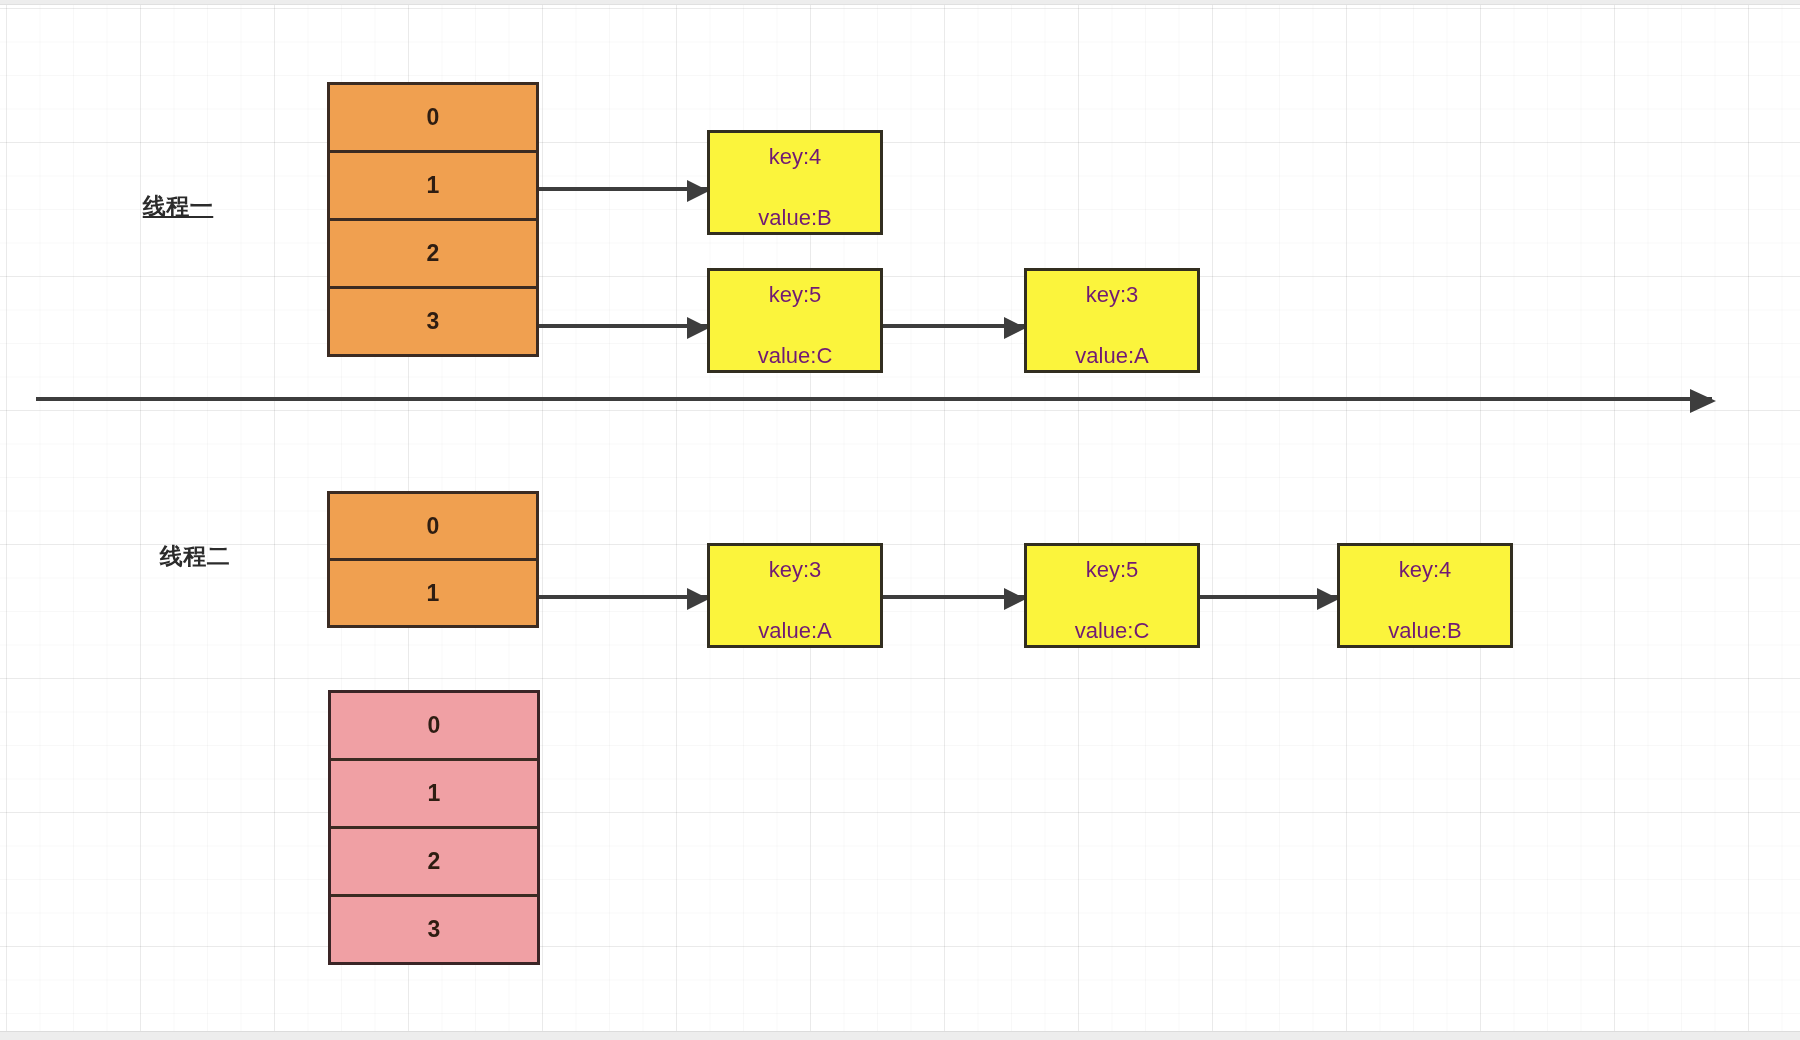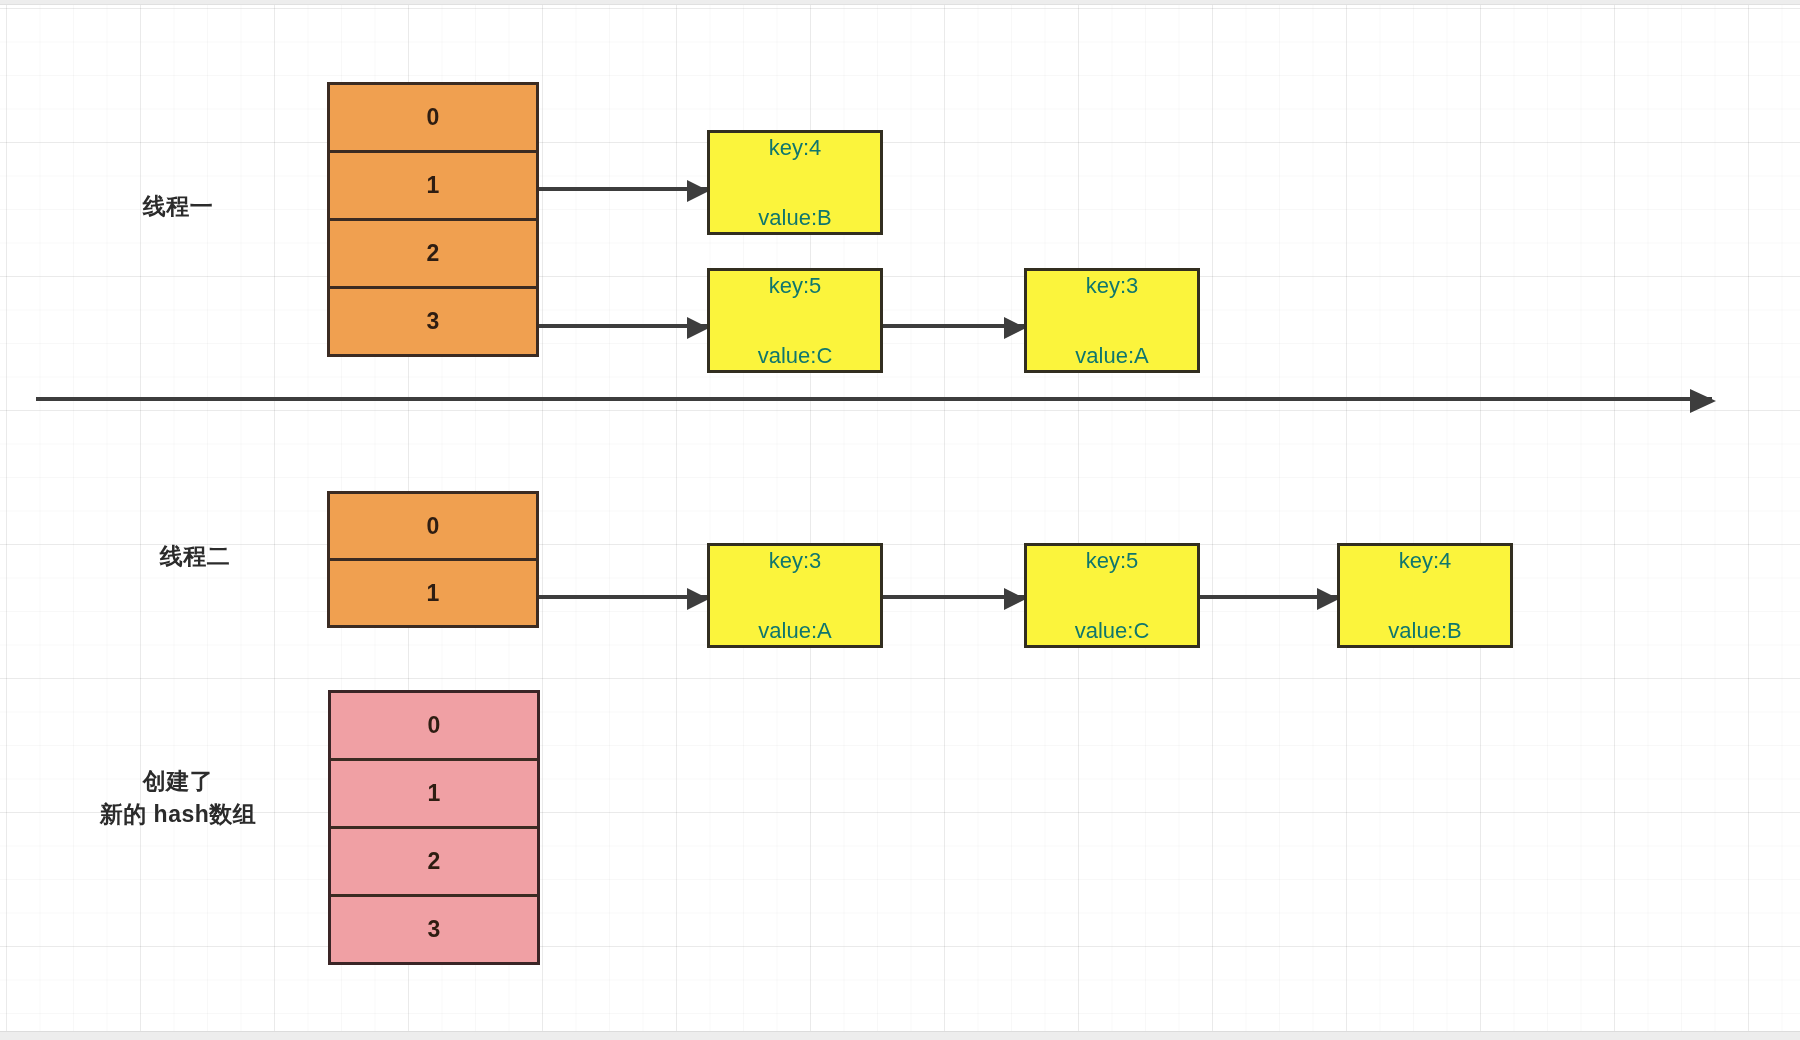--- a/index.html
+++ b/index.html
@@ -83,24 +83,25 @@
   .array.pink   { border-color: #3a2526; }
 
   .node {
     position: absolute;
     box-sizing: border-box;
     background: #fbf43c;
     border: 3px solid #322e20;
     display: flex;
     flex-direction: column;
     align-items: center;
-    justify-content: space-between;
+    justify-content: flex-end;
     line-height: 1.32;
     font-size: 22px;
-    color: #0f766e;
+    color: #701a75;
+    gap: 32px;
   }
   .node .ln { display: block; white-space: nowrap; }
 
   .arrow {
     position: absolute;
     height: 0;
     border-top: 4px solid #3d3d3d;
   }
   .arrow .head {
     position: absolute;
@@ -124,21 +125,21 @@
     border-left: 26px solid #3d3d3d;
     border-top: 12px solid transparent;
     border-bottom: 12px solid transparent;
   }
 </style>
 </head>
 <body>
 
 <div id="canvas">
 
-  <div class="label" style="left:118px; top:190px; width:120px;">线程一</div>
+  <div class="label" style="left:118px; top:190px; width:120px;text-decoration:underline;">线程一</div>
 
   <div class="array orange" style="left:327px; top:82px; width:212px; height:275px;">
     <div class="cell">0</div>
     <div class="cell">1</div>
     <div class="cell">2</div>
     <div class="cell">3</div>
   </div>
 
   <div class="arrow" style="left:539px; top:187px; width:168px;">
     <span class="head"></span>
@@ -198,22 +199,20 @@
 
   <div class="arrow" style="left:1200px; top:595px; width:137px;">
     <span class="head"></span>
   </div>
 
   <div class="node" style="left:1337px; top:543px; width:176px; height:105px;">
     <span class="ln">key:4</span>
     <span class="ln">value:B</span>
   </div>
 
-  <div class="label" style="left:58px; top:765px; width:240px;">创建了
-新的 hash数组</div>
 
   <div class="array pink" style="left:328px; top:690px; width:212px; height:275px;">
     <div class="cell">0</div>
     <div class="cell">1</div>
     <div class="cell">2</div>
     <div class="cell">3</div>
   </div>
 
 </div>
 

